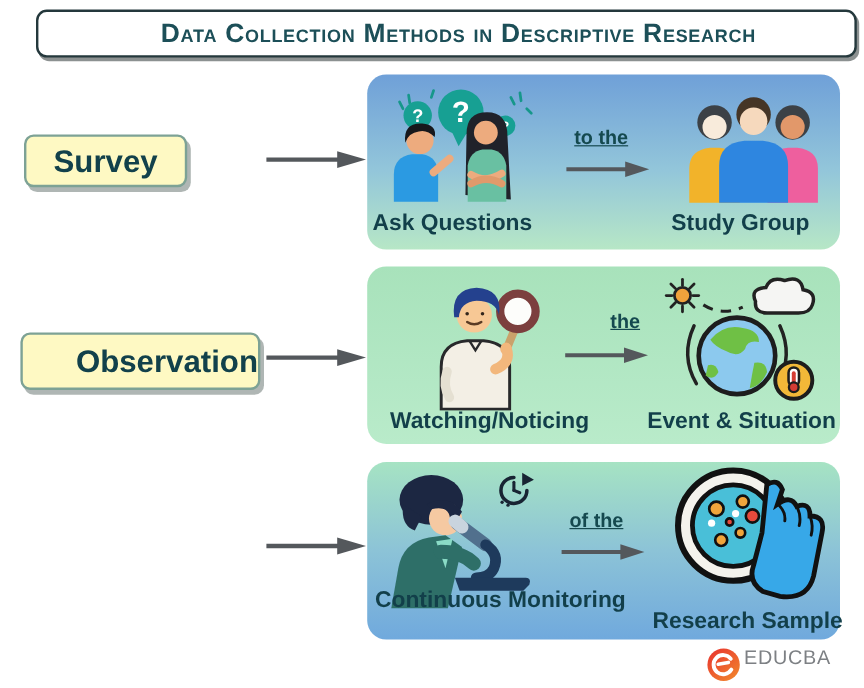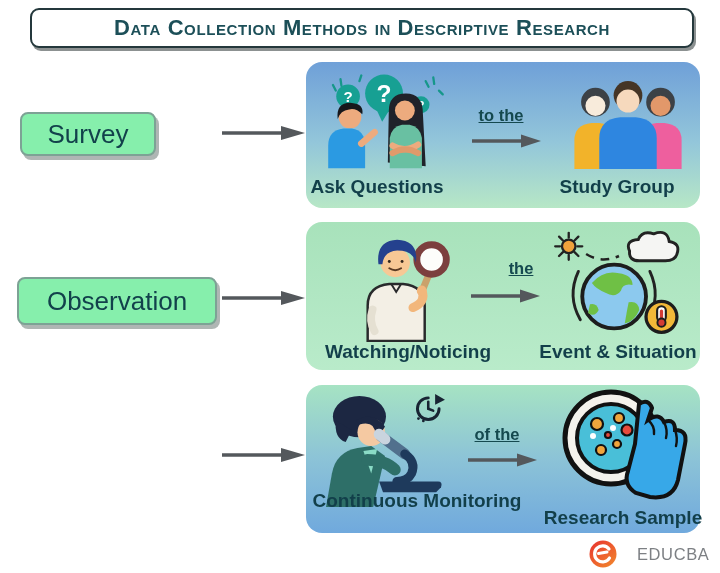--- a/index.html
+++ b/index.html
@@ -2,29 +2,29 @@
 <html><head>
 <meta charset="utf-8">
 <style>
   html,body{margin:0;padding:0;background:#fff;}
   .stage{position:relative;width:720px;height:573px;background:#ffffff;overflow:hidden;
          font-family:"Liberation Sans",sans-serif;}
 
   
   .title-box{position:absolute;left:30px;top:8px;width:660px;height:36px;background:#fff;
     border:2.5px solid #24383c;border-radius:9px;box-shadow:2px 3px 0 rgba(45,55,55,.55);
-    display:flex;align-items:center;justify-content:center;}
+    display:flex;align-items:center;justify-content:center;padding-left:20px;}
   .title-text{font-variant:small-caps;font-weight:bold;font-size:22px;letter-spacing:.6px;color:#1c4f58;}
 
   
-  .row-label{position:absolute;background:#86efac;border:2px solid #7da295;border-radius:8px;
+  .row-label{position:absolute;background:#fef9c3;border:2px solid #7da295;border-radius:8px;
     box-shadow:3px 4px 0 rgba(110,122,118,.55);display:flex;align-items:center;justify-content:center;
-    color:#12414b;font-weight:normal;font-size:26px;}
+    color:#12414b;font-weight:bold;font-size:26px;}
   #label-survey{left:20px;top:112px;width:132px;height:40px;}
-  #label-observation{left:17px;top:277px;width:196px;height:44px;}
+  #label-observation{left:17px;top:277px;width:196px;height:44px;justify-content:flex-end;}
   #label-case-study{left:18px;top:436px;width:194px;height:44px;}
 
   
   .connector{position:absolute;width:86px;height:18px;}
   #conn-1{left:221px;top:124px;}
   #conn-2{left:221px;top:289px;}
   #conn-3{left:221px;top:446px;}
 
   
   .panel{position:absolute;left:306px;width:394px;border-radius:16px;}
@@ -55,21 +55,21 @@
   #p2-mid-arrow{left:200px;top:66px;}
 
   #p3-illus-left{left:8px;top:6px;width:142px;height:116px;}
   #p3-illus-right{left:245px;top:1px;width:144px;height:120px;}
   #p3-caption-left{left:111px;top:105px;}
   #p3-caption-right{left:317px;top:122px;}
   #p3-mid-text{left:191px;top:40px;}
   #p3-mid-arrow{left:197px;top:67px;}
 
   
-  .brand{position:absolute;left:588px;top:539px;display:flex;align-items:center;gap:19px;}
+  .brand{position:absolute;left:588px;top:539px;display:flex;gap:2px;}
   .brand-logo{width:30px;height:30px;}
   .brand-name{font-size:16.5px;letter-spacing:.6px;color:#7d8084;font-weight:400;}
 </style>
 </head>
 <body>
 
 <div class="stage">
 
   <div class="title-box">
     <span class="title-text">Data Collection Methods in Descriptive Research</span>

